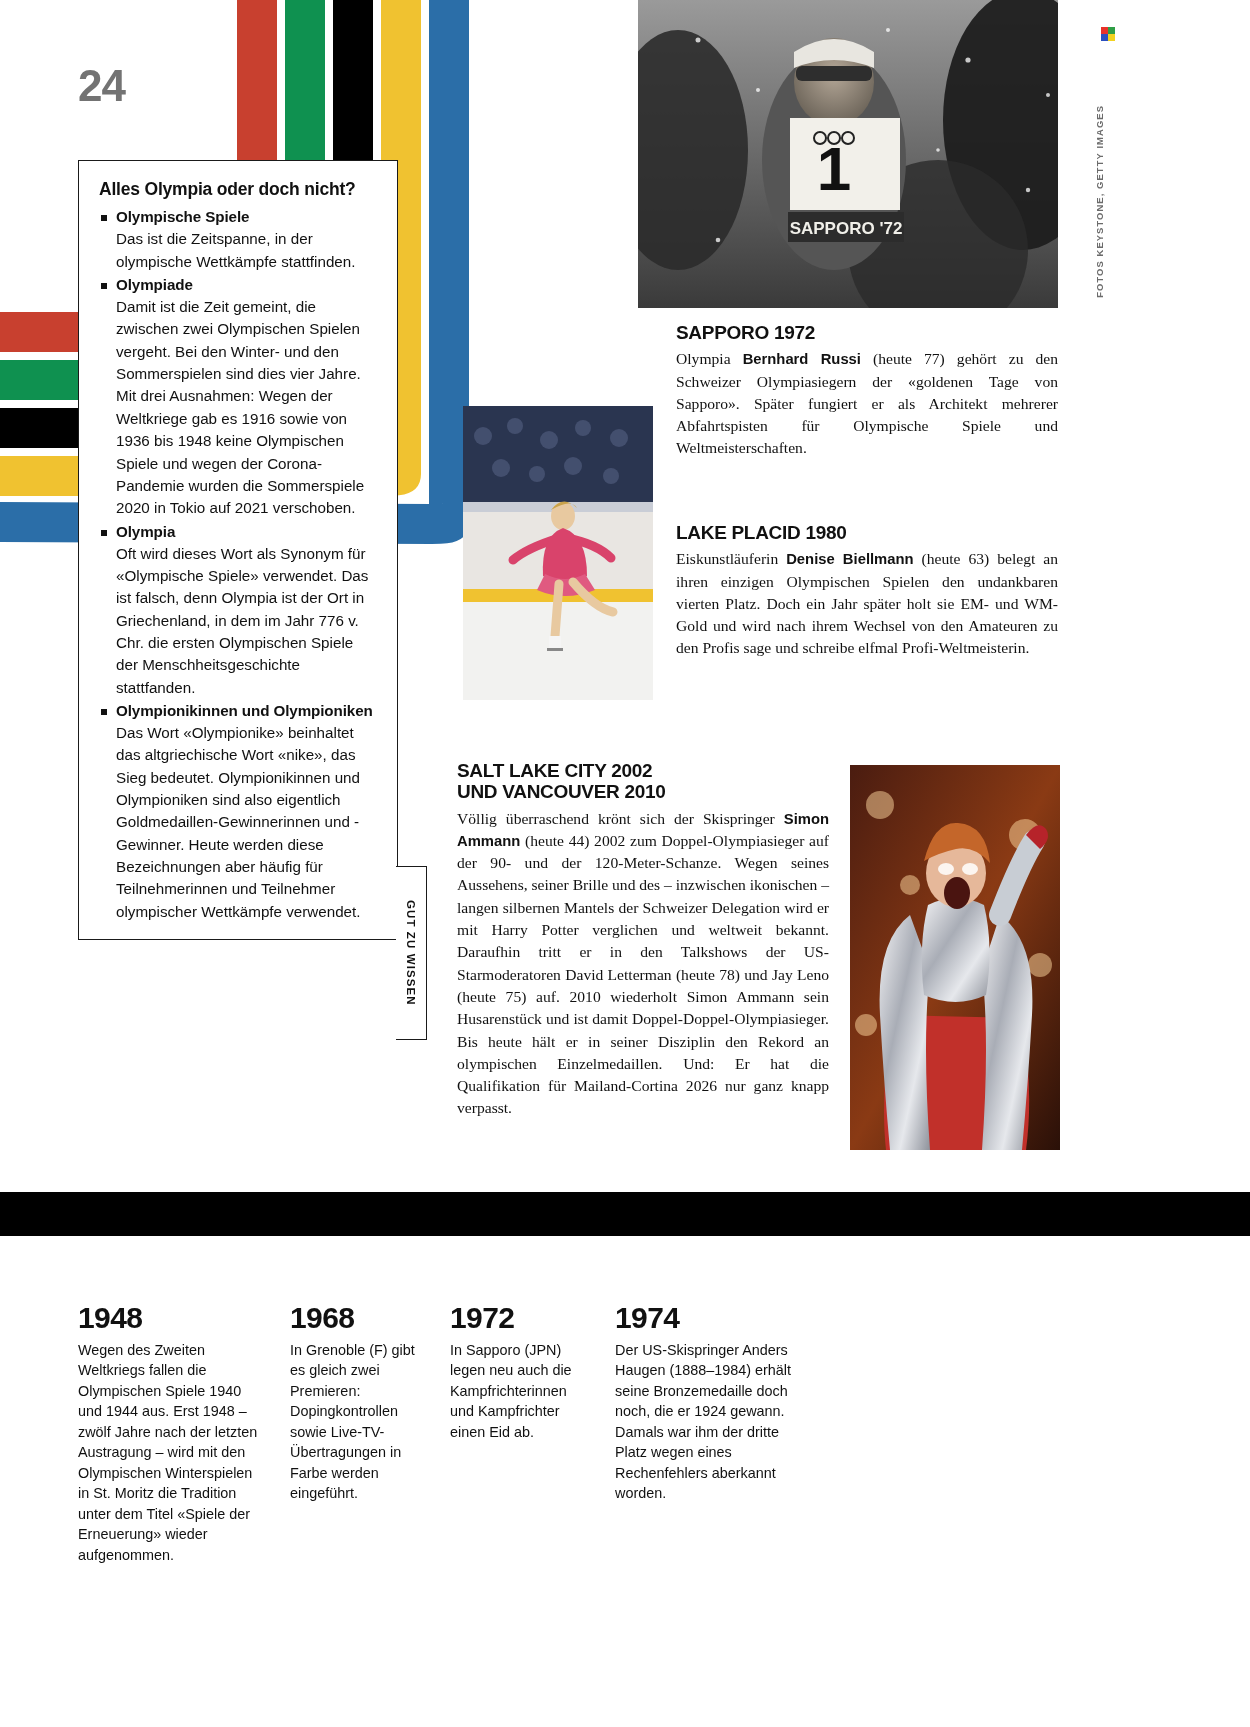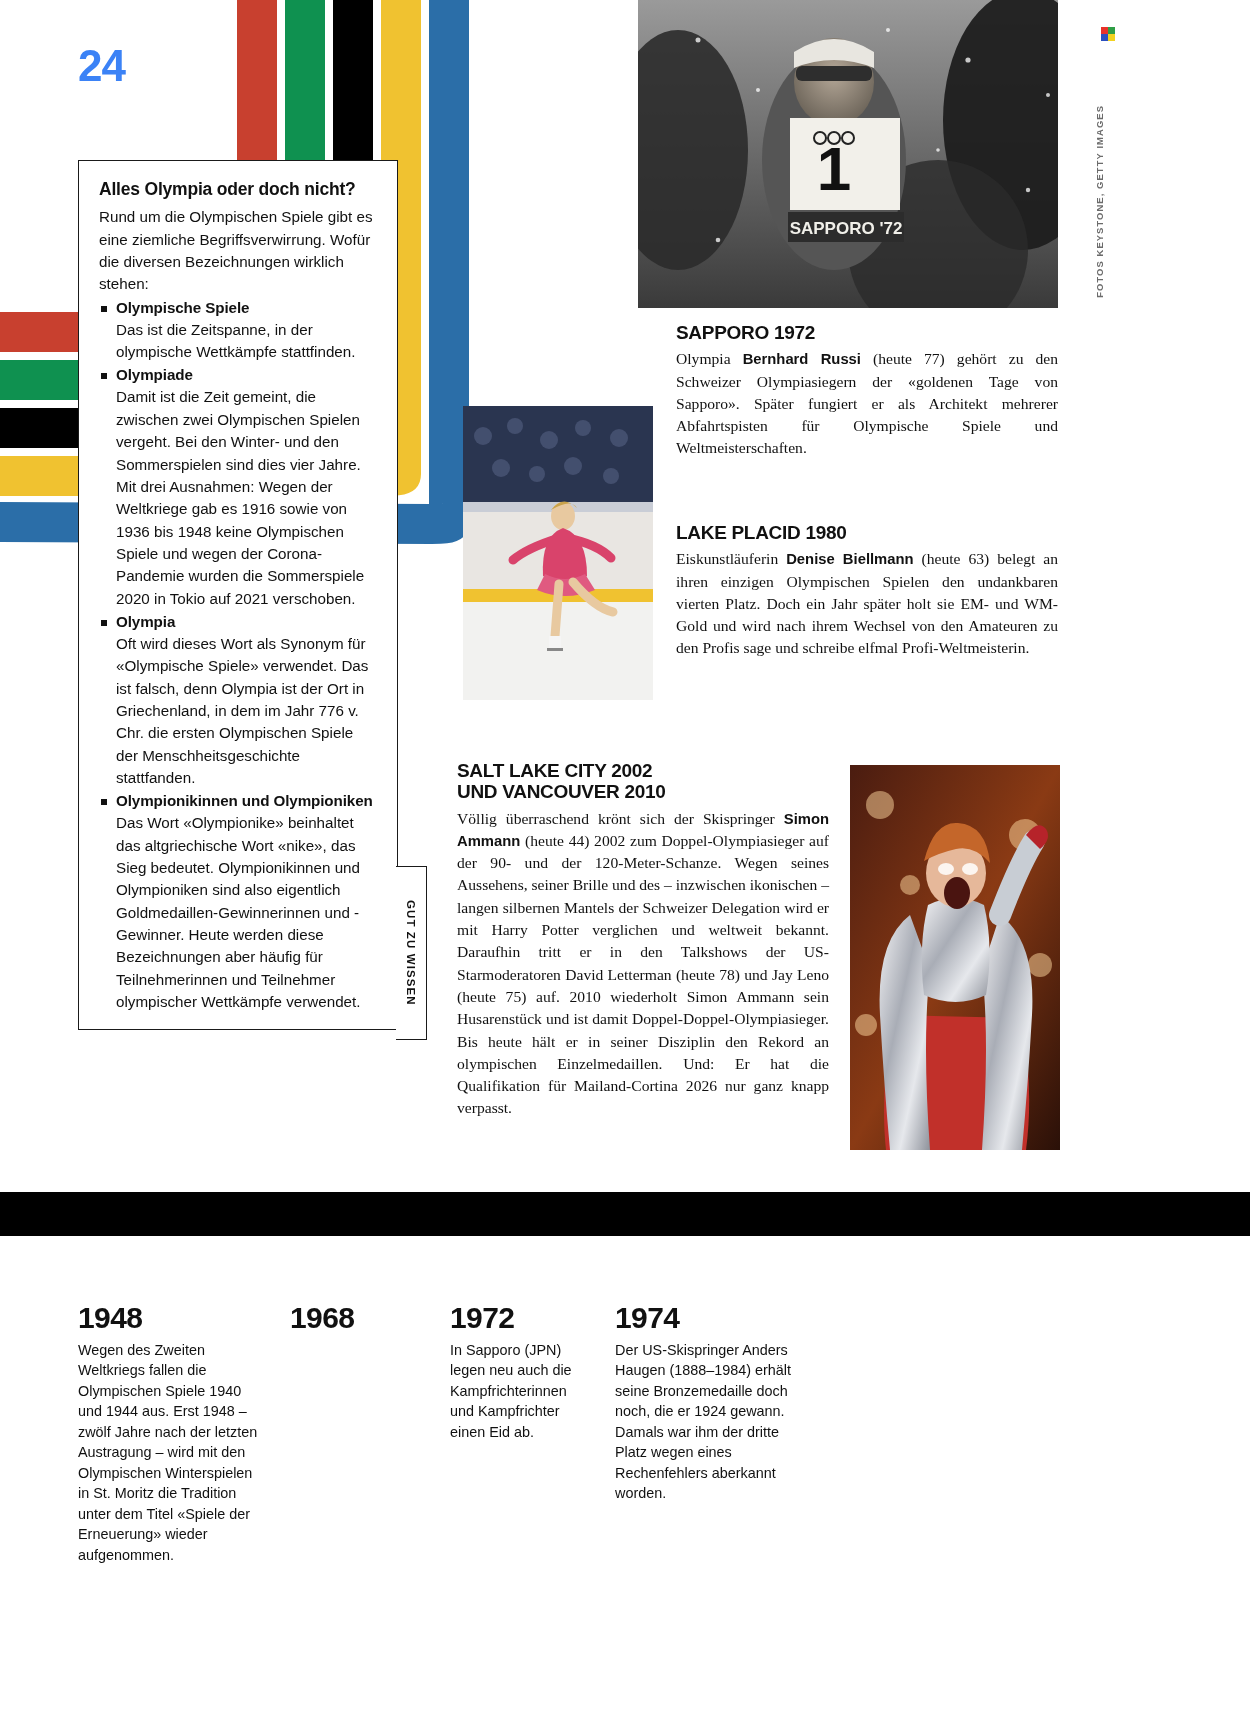--- a/index.html
+++ b/index.html
@@ -4,22 +4,22 @@
 <style>
   html,body{margin:0;padding:0;background:#ffffff;}
   body{width:1250px;height:1727px;position:relative;overflow:hidden;
        font-family:"Liberation Sans",sans-serif;color:#111;}
 
   
   .ribbon{position:absolute;left:0;top:0;width:470px;height:560px;pointer-events:none;}
   .ribbon svg{display:block;}
 
   
-  .pagenum{position:absolute;left:78px;top:44px;font-size:44px;font-weight:800;
-           letter-spacing:-1px;line-height:1;color:#3b82f6;}
+  .pagenum{position:absolute;left:78px;top:64px;font-size:44px;font-weight:800;
+           letter-spacing:-1px;line-height:1;color:#737373;}
 
   
   .infobox{position:absolute;left:78px;top:160px;width:320px;
            background:#fff;border:1.5px solid #1a1a1a;box-sizing:border-box;
            padding:18px 20px 16px 20px;box-shadow:0 0 0 0 #fff;}
   .infobox h2{margin:0 0 6px 0;font-size:17.5px;font-weight:800;line-height:1.22;
               letter-spacing:-0.2px;}
   .infobox p.intro{margin:0;font-size:15.2px;line-height:1.47;}
   .deflist{margin:0;padding:0;list-style:none;}
   .deflist li{position:relative;padding-left:17px;margin-top:1px;}
@@ -206,21 +206,20 @@
     <ellipse cx="120" cy="104" rx="8" ry="6" fill="#fff" opacity="0.85"></ellipse>
     <ellipse cx="107" cy="128" rx="13" ry="16" fill="#4a1410"></ellipse>
 
     <path d="M150,150 q20,-52 34,-74" stroke="#c8cdd4" stroke-width="22" fill="none" stroke-linecap="round"></path>
     <path d="M176,70 q12,-16 20,-6 q6,10 -6,20 z" fill="#b6232a"></path>
   </svg>
 </div>
 
 <div class="infobox">
   <h2>Alles Olympia oder doch nicht?</h2>
-  <p class="intro">Rund um die Olympischen Spiele gibt es eine ziemliche Begriffsverwirrung. Wofür die diversen Bezeichnungen wirklich stehen:</p>
   <ul class="deflist">
     <li>
       <div class="term">Olympische Spiele</div>
       <div class="desc">Das ist die Zeitspanne, in der olympische Wettkämpfe stattfinden.</div>
     </li>
     <li>
       <div class="term">Olympiade</div>
       <div class="desc">Damit ist die Zeit gemeint, die zwischen zwei Olympischen Spielen vergeht. Bei den Winter- und den Sommerspielen sind dies vier Jahre. Mit drei Ausnahmen: Wegen der Weltkriege gab es 1916 sowie von 1936 bis 1948 keine Olympischen Spiele und wegen der Corona-Pandemie wurden die Sommerspiele 2020 in Tokio auf 2021 verschoben.</div>
     </li>
     <li>
@@ -265,20 +264,21 @@
 
 <div class="divider"></div>
 
 <div class="timeline">
   <div class="tl-col" style="width:290px;padding-left:78px;">
     <div class="year">1948</div>
     <div class="body">Wegen des Zweiten Weltkriegs fallen die Olympischen Spiele 1940 und 1944 aus. Erst 1948 – zwölf Jahre nach der letzten Austragung – wird mit den Olympischen Winterspielen in St. Moritz die Tradition unter dem Titel «Spiele der Erneuerung» wieder aufgenommen.</div>
   </div>
   <div class="tl-col" style="width:160px;">
     <div class="year">1968</div>
+    <div class="body">In Grenoble (F) gibt es gleich zwei Premieren: Dopingkontrollen sowie Live-TV-Übertragungen in Farbe werden eingeführt.</div>
   </div>
   <div class="tl-col" style="width:165px;">
     <div class="year">1972</div>
     <div class="body">In Sapporo (JPN) legen neu auch die Kampfrichterinnen und Kampfrichter einen Eid ab.</div>
   </div>
   <div class="tl-col" style="width:215px;">
     <div class="year">1974</div>
     <div class="body">Der US-Skispringer Anders Haugen (1888–1984) erhält seine Bronzemedaille doch noch, die er 1924 gewann. Damals war ihm der dritte Platz wegen eines Rechenfehlers aberkannt worden.</div>
   </div>
 </div>

